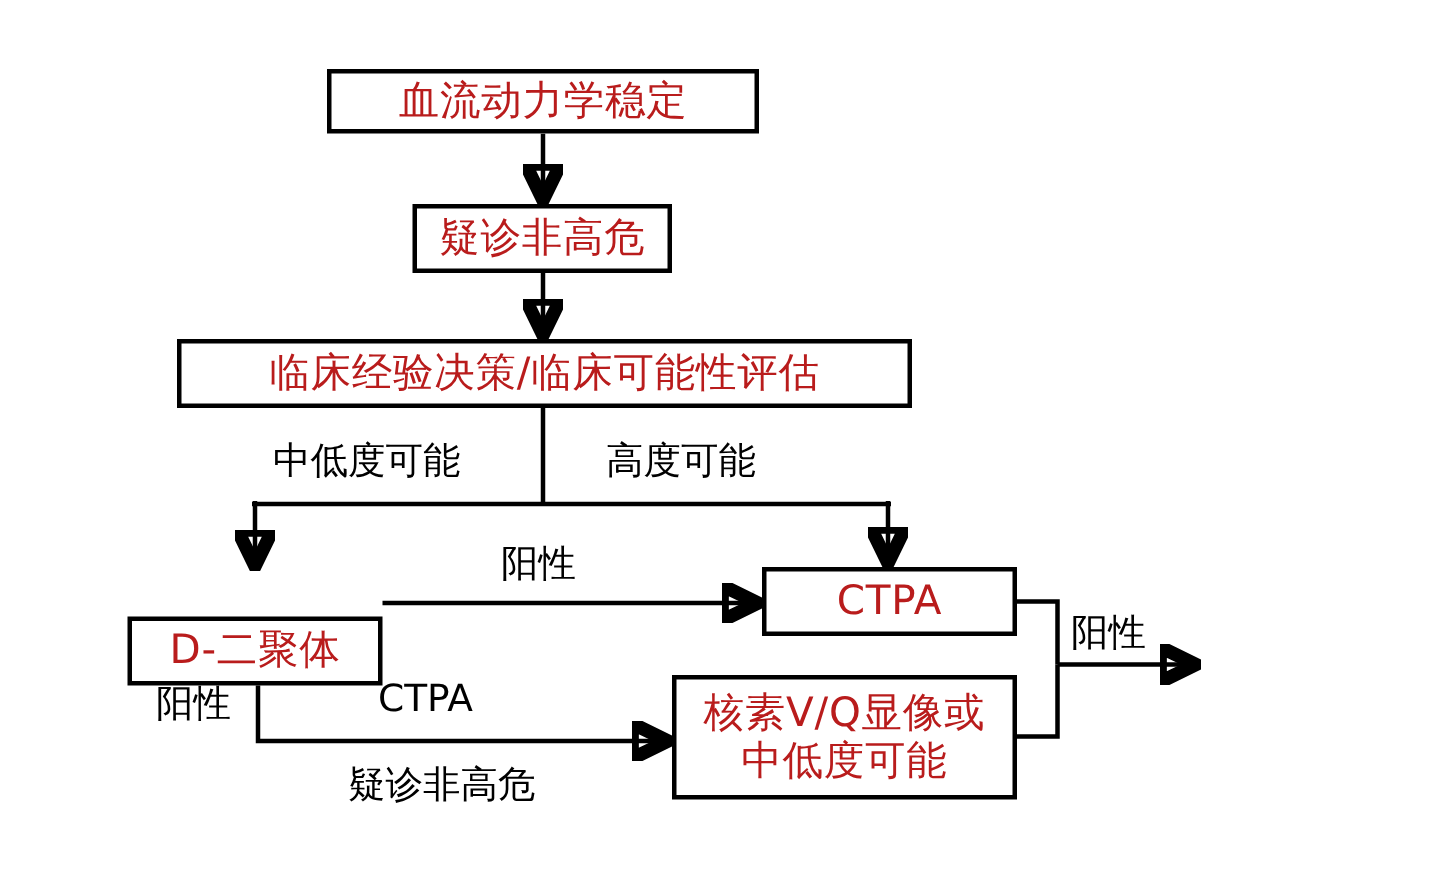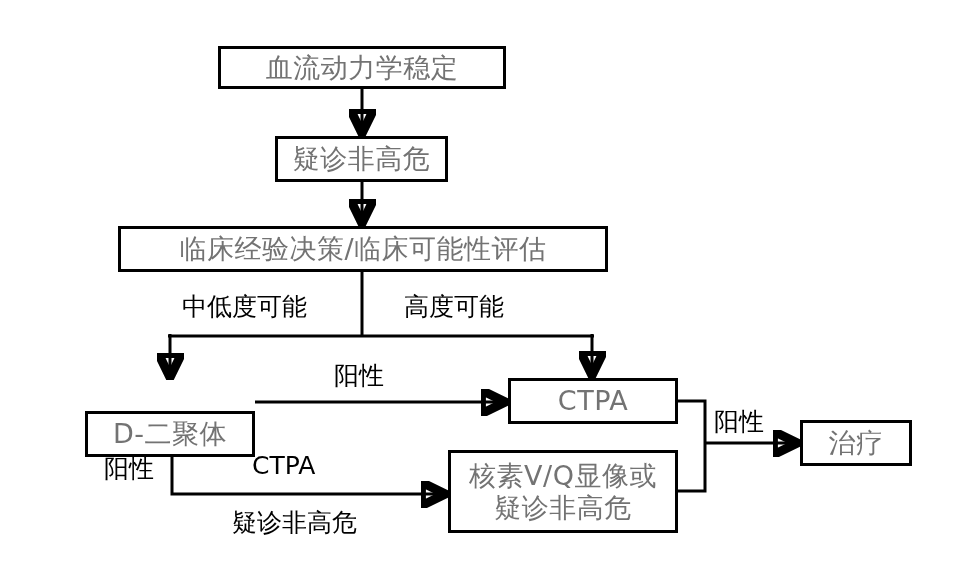--- a/index.html
+++ b/index.html
@@ -28,21 +28,21 @@
     border: 3px solid #000000;
     background: #ffffff;
     display: flex;
     align-items: center;
     justify-content: center;
     text-align: center;
     line-height: 1.18;
     font-size: 27px;
     font-weight: 400;
     letter-spacing: 0.5px;
-    color: #737373;
+    color: #b91c1c;
     white-space: pre-line;
   }
   .edge-label {
     position: absolute;
     font-size: 25px;
     line-height: 1.1;
     color: #000000;
     white-space: nowrap;
     background: transparent;
   }
@@ -94,23 +94,22 @@
 
   <div class="node" style="left:275px; top:136px; width:173px; height:46px;">疑诊非高危</div>
 
   <div class="node" style="left:118px; top:226px; width:490px; height:46px;">临床经验决策/临床可能性评估</div>
 
   <div class="node" style="left:85px; top:380px; width:170px; height:46px;margin-top:31px;">D-二聚体</div>
 
   <div class="node" style="left:508px; top:378px; width:170px; height:46px;">CTPA</div>
 
   <div class="node" style="left:448px; top:450px; width:230px; height:83px;">核素V/Q显像或
-疑诊非高危</div>
+中低度可能</div>
 
-  <div class="node" style="left:800px; top:420px; width:112px; height:46px;">治疗</div>
 
   <div class="edge-label" style="left:182px; top:293px;text-align:right;">中低度可能</div>
 
   <div class="edge-label" style="left:404px; top:293px;">高度可能</div>
 
   <div class="edge-label" style="left:334px; top:362px;">阳性</div>
 
   <div class="edge-label" style="left:104px; top:455px;">阳性</div>
 
   <div class="edge-label" style="left:252px; top:452px;">CTPA</div>

